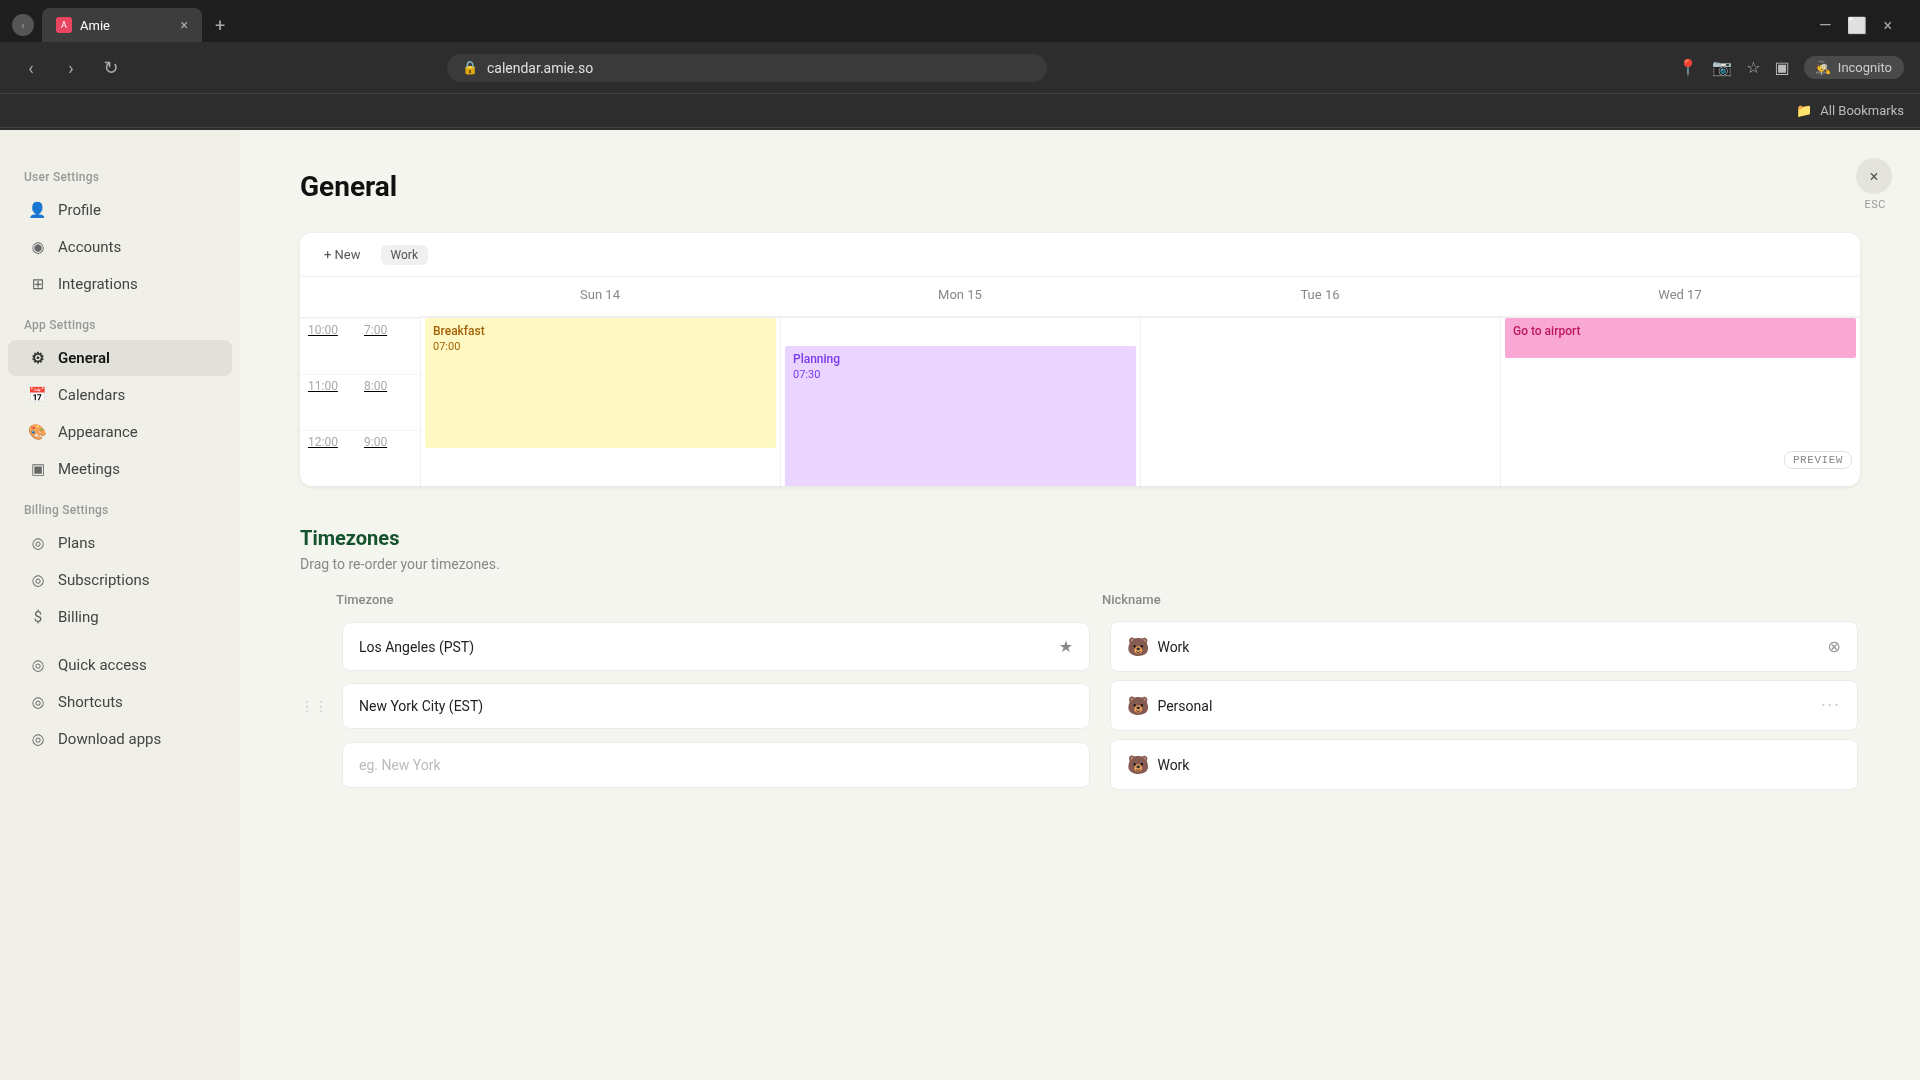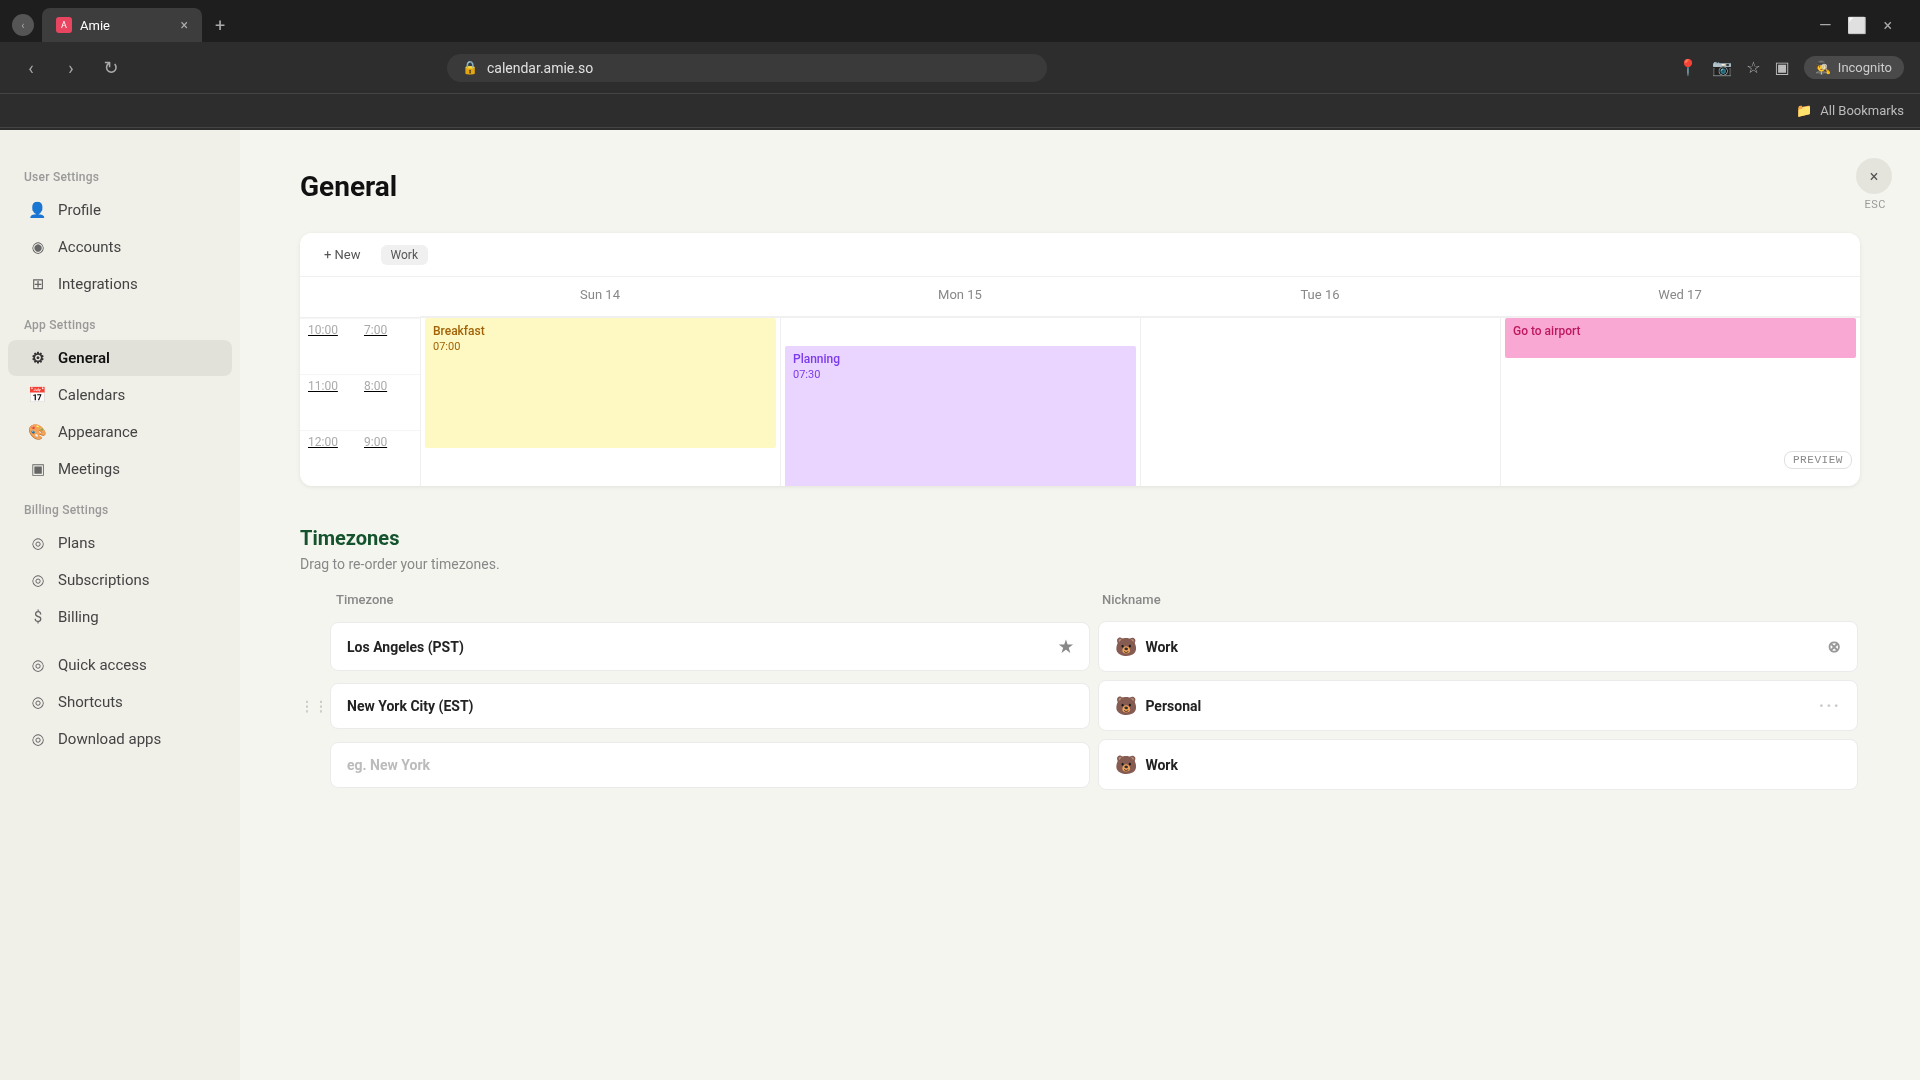--- a/index.html
+++ b/index.html
@@ -383,24 +383,23 @@
       letter-spacing: 2px;
     }
     .tz-drag-handle {
       color: #ccc;
       font-size: 14px;
       cursor: grab;
     }
     .tz-row-wrapper {
       display: grid;
       grid-template-columns: 24px 1fr 1fr;
-      gap: 4px;
+      gap: 16px;
       align-items: center;
       margin-bottom: 4px;
-      font-weight: bold;
     }
   </style>
 </head>
 <body>
 
 <div class="browser-chrome">
 
   <div class="browser-tabs">
     <div class="tab-back-btn">‹</div>
     <div class="browser-tab">

